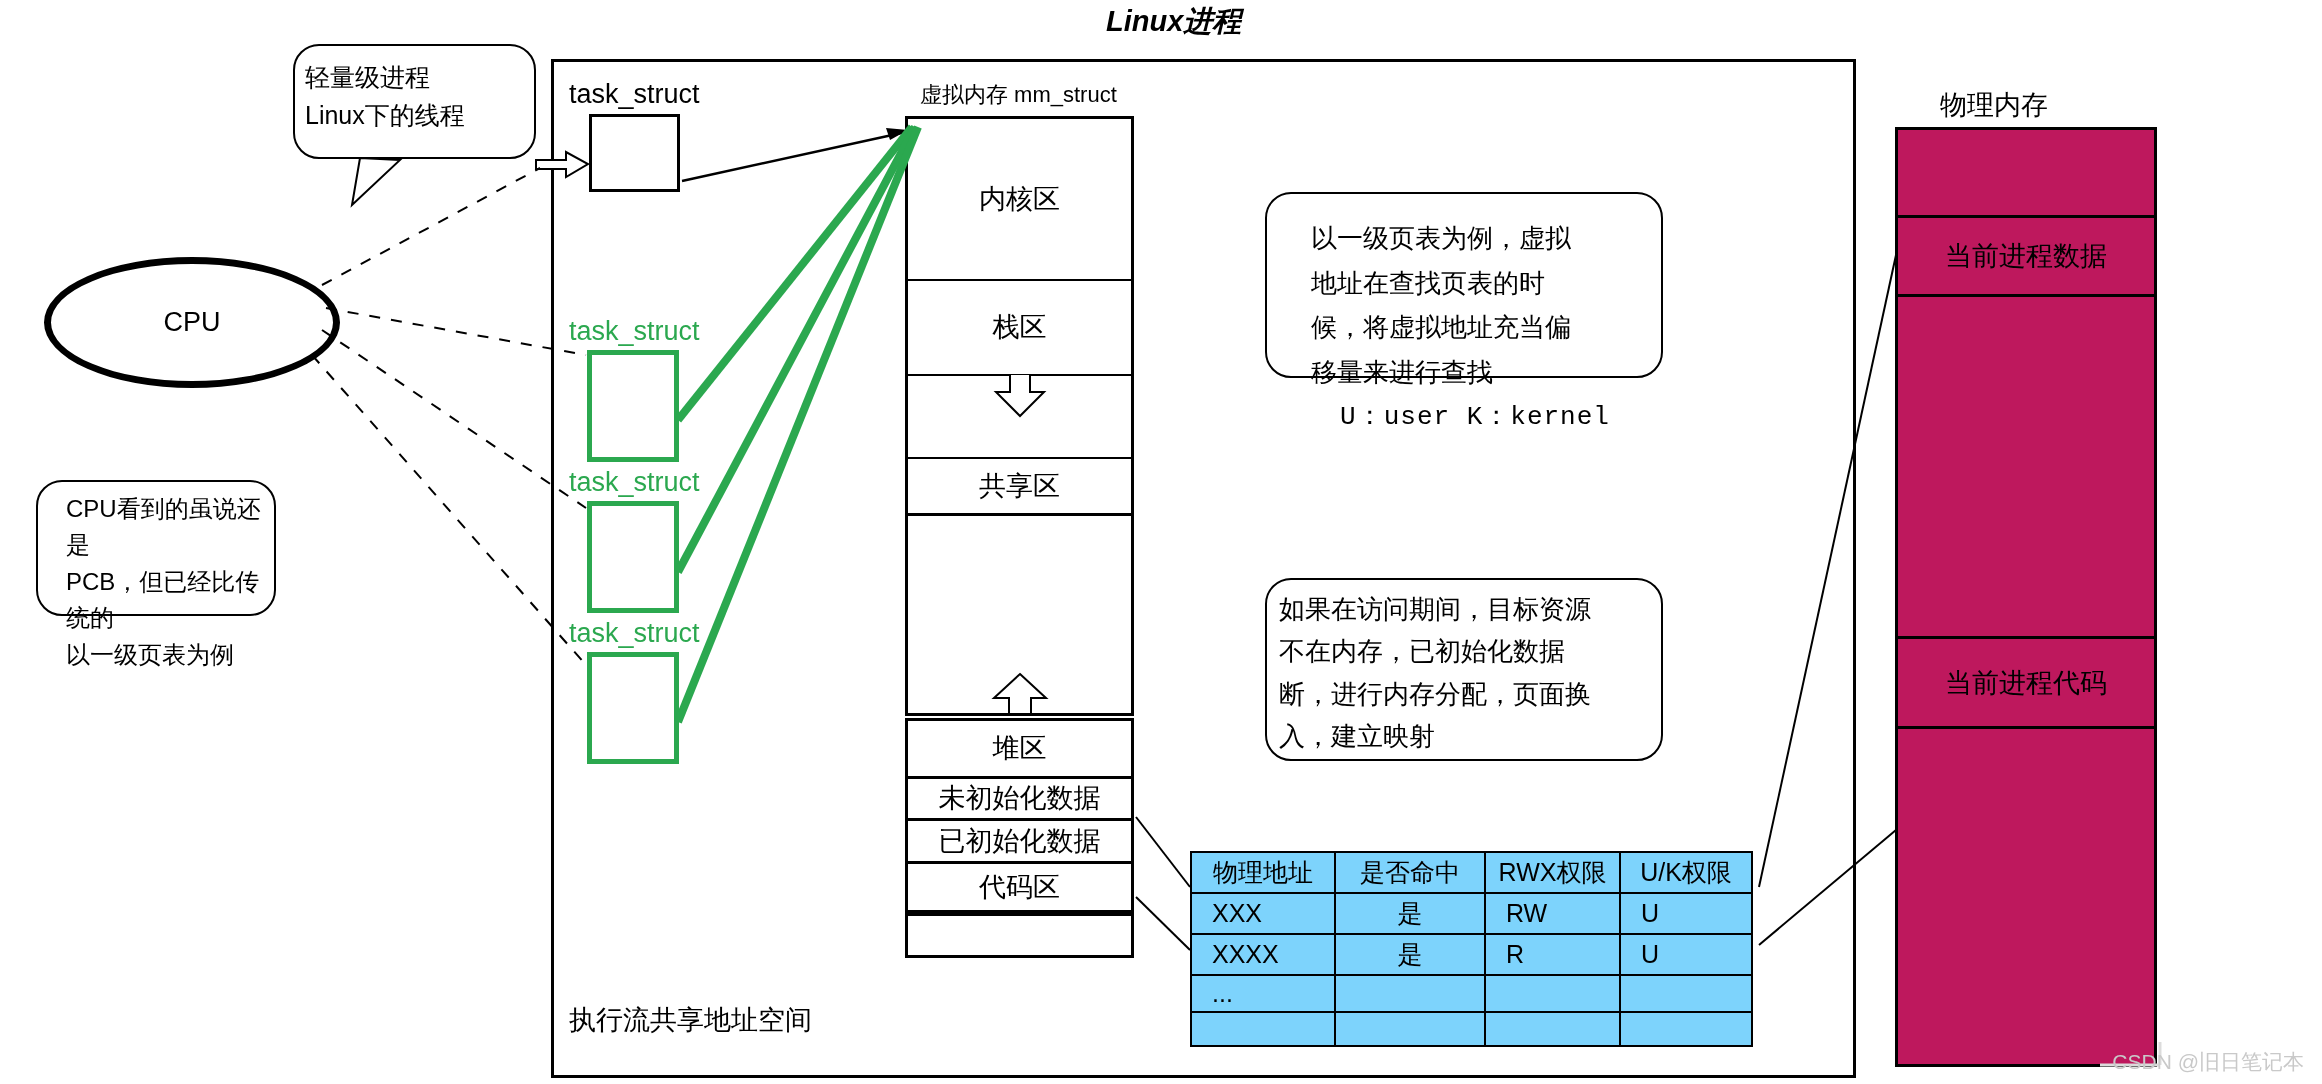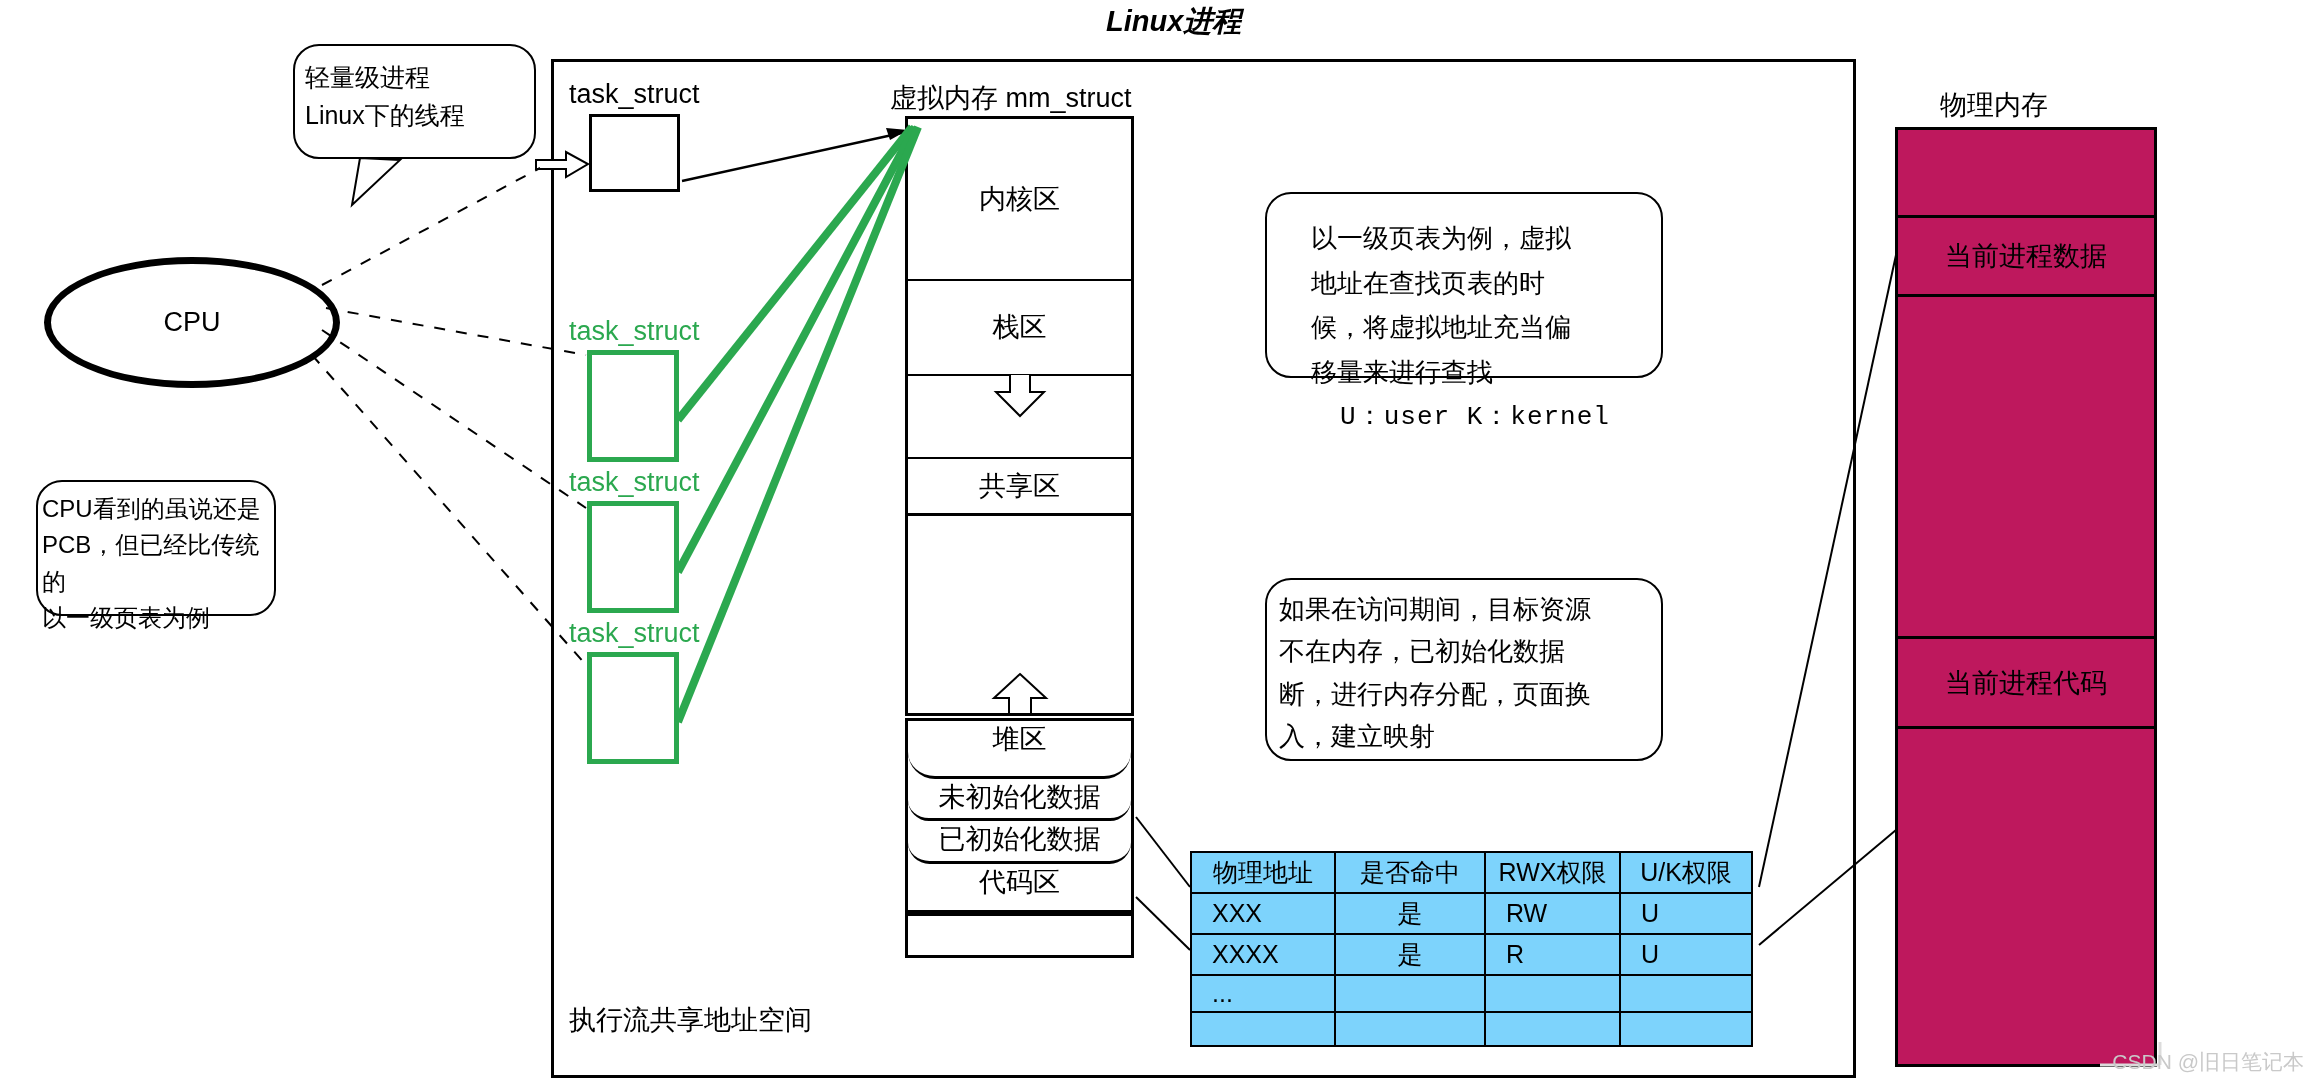--- a/index.html
+++ b/index.html
@@ -27,21 +27,21 @@
     display:flex;align-items:center;justify-content:center;
     font-size:27px;
   }
 
   
   .callout{
     border:2px solid #000;border-radius:26px;background:#fff;
     font-size:25px;line-height:1.50;box-sizing:border-box;
   }
   #callout-lwp{left:293px;top:44px;width:243px;height:115px;padding:13px 16px 0 10px;}
-  #callout-pcb{left:36px;top:480px;width:240px;height:136px;padding:9px 11px 0 4px;
+  #callout-pcb{left:36px;top:480px;width:240px;height:136px;padding:9px 11px 0 28px;
                font-size:24px;line-height:1.52;}
   #callout-pagetable{left:1265px;top:192px;width:398px;height:186px;
                padding:22px 22px 0 44px;font-size:26px;line-height:1.72;}
   #callout-pagefault{left:1265px;top:578px;width:398px;height:183px;
                padding:8px 10px 0 12px;font-size:26px;line-height:1.63;}
   #callout-pagetable .uk-line{text-align:center;letter-spacing:1px;font-family:Liberation Mono, monospace;}
 
   
   .ts-label{font-size:27px;}
   .ts-label.green{color:#2BA84F;}
@@ -53,36 +53,36 @@
   #ts-label-1{left:569px;top:316px;}
   #ts-box-1  {left:587px;top:350px;width:92px;height:112px;}
   #ts-label-2{left:569px;top:467px;}
   #ts-box-2  {left:587px;top:501px;width:92px;height:112px;}
   #ts-label-3{left:569px;top:618px;}
   #ts-box-3  {left:587px;top:652px;width:92px;height:112px;}
 
   #shared-addr-space{left:569px;top:1002px;font-size:27px;}
 
   
-  #mm-title{left:890px;top:80px;font-size:27px;}
+  #mm-title{left:920px;top:80px;font-size:22px;}
   #mm-box{left:905px;top:116px;width:229px;height:600px;
           border:3px solid #000;box-sizing:border-box;background:#fff;
           display:flex;flex-direction:column;}
   #mm-box .seg{border-bottom:2px solid #000;box-sizing:border-box;
                display:flex;align-items:center;justify-content:center;
                font-size:27px;position:relative;}
   #mm-box .seg:last-child{border-bottom:none;}
   #mm-box .seg.thick{border-bottom:3px solid #000;}
 
   
   #mm-box2{left:905px;top:718px;width:229px;height:195px;
           border:3px solid #000;box-sizing:border-box;background:#fff;
           display:flex;flex-direction:column;}
   #mm-box2 .seg{border-bottom:3px solid #000;box-sizing:border-box;
-               display:flex;align-items:flex-start;justify-content:center;font-size:27px;border-radius:27px;}
+               display:flex;align-items:center;justify-content:center;font-size:27px;}
   #mm-box2 .seg:last-child{border-bottom:none;}
 
   
   #page-table{left:1190px;top:851px;border-collapse:collapse;background:#7dd3fc;}
   #page-table td,#page-table th{
     border:2px solid #000;font-size:25px;font-weight:normal;
     text-align:center;padding:3px 4px;height:34px;box-sizing:border-box;
   }
   #page-table .c0{width:144px;}
   #page-table .c1{width:150px;}

